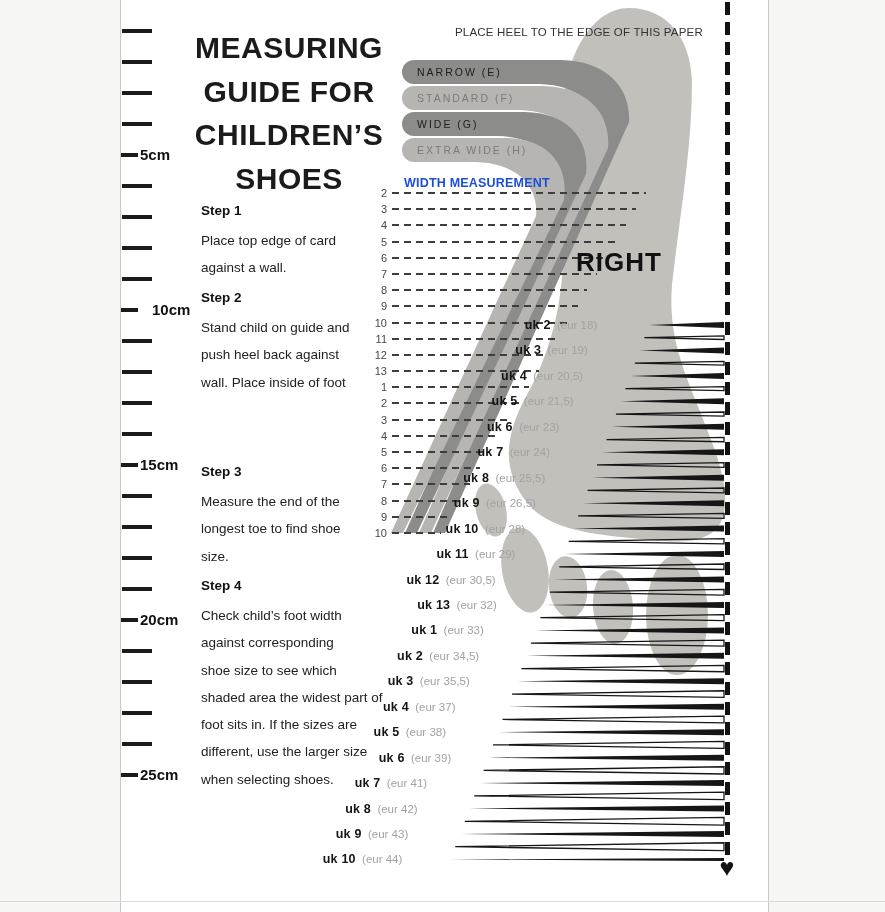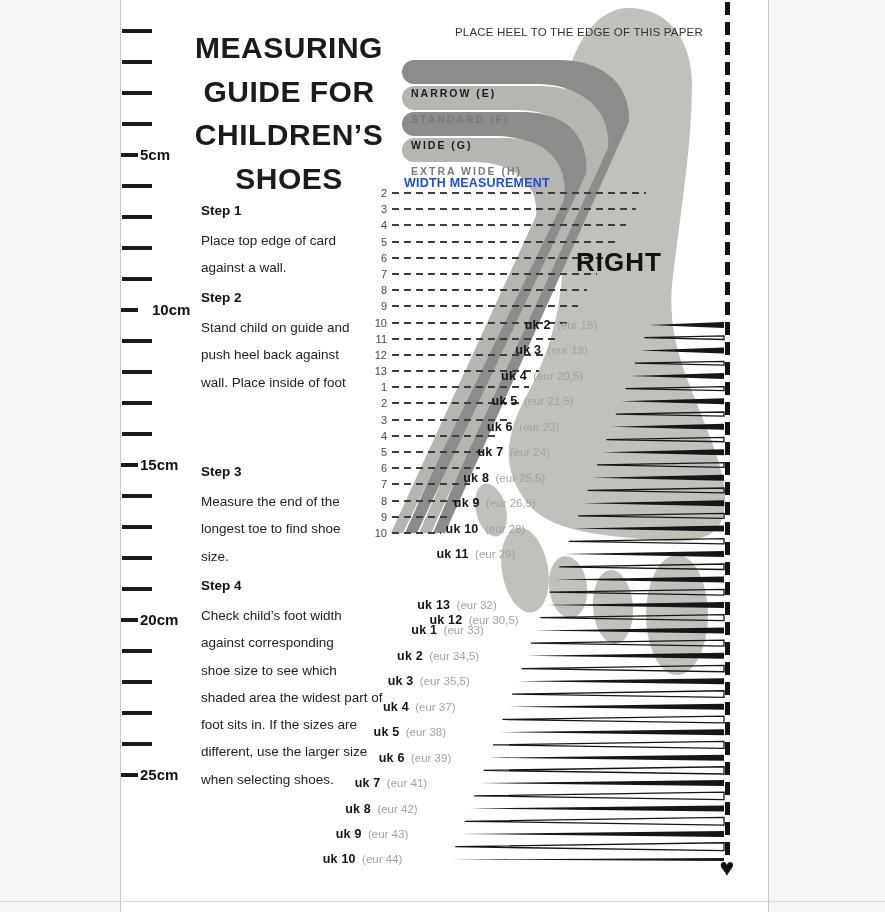--- a/index.html
+++ b/index.html
@@ -27,21 +27,21 @@
   .step .l{font-size:13.5px;line-height:27.3px;white-space:nowrap;}
 
   
   .tick{position:absolute;height:4px;background:#1b1b1b;}
   .tick-label{position:absolute;font-weight:bold;font-size:15px;color:#111;line-height:18px;}
 
   
   .heel-note{position:absolute;left:334px;top:26px;font-size:11.5px;letter-spacing:.2px;color:#333;white-space:nowrap;}
 
   
-  .band-label{position:absolute;left:290px;font-weight:bold;font-size:10.5px;letter-spacing:2px;white-space:nowrap;line-height:13px;margin-top:21px;}
+  .band-label{position:absolute;left:296px;font-weight:normal;font-size:10.5px;letter-spacing:2px;white-space:nowrap;line-height:13px;}
   .band-label.dark{color:#1d1d1d;}
   .band-label.light{color:#7b7a77;}
 
   
   .wm-title{position:absolute;left:283px;top:176px;font-weight:bold;font-size:12.5px;color:#1d4ed8;letter-spacing:.2px;}
   .w-num{position:absolute;width:22px;text-align:right;font-size:11px;color:#474747;line-height:14px;}
   .w-line{position:absolute;height:2px;background:repeating-linear-gradient(90deg,#3d3d3d 0 7px,transparent 7px 12px);}
 
   
   .size-label{position:absolute;width:160px;text-align:center;font-size:12.5px;line-height:16px;white-space:nowrap;color:#141414;}
@@ -271,21 +271,21 @@
         <div class="size-label" style="left: 360px; top: 317px;"><b>uk 2</b><span style="color: rgb(163, 162, 160);">&nbsp; (eur 18)</span></div>
         <div class="size-label" style="left: 350.55px; top: 342.45px;"><b>uk 3</b><span style="color: rgb(163, 162, 160);">&nbsp; (eur 19)</span></div>
         <div class="size-label" style="left: 341.1px; top: 367.9px;"><b>uk 4</b><span style="color: rgb(163, 162, 160);">&nbsp; (eur 20,5)</span></div>
         <div class="size-label" style="left: 331.65px; top: 393.35px;"><b>uk 5</b><span style="color: rgb(163, 162, 160);">&nbsp; (eur 21,5)</span></div>
         <div class="size-label" style="left: 322.2px; top: 418.8px;"><b>uk 6</b><span style="color: rgb(163, 162, 160);">&nbsp; (eur 23)</span></div>
         <div class="size-label" style="left: 312.75px; top: 444.25px;"><b>uk 7</b><span style="color: rgb(163, 162, 160);">&nbsp; (eur 24)</span></div>
         <div class="size-label" style="left: 303.3px; top: 469.7px;"><b>uk 8</b><span style="color: rgb(163, 162, 160);">&nbsp; (eur 25,5)</span></div>
         <div class="size-label" style="left: 293.85px; top: 495.15px;"><b>uk 9</b><span style="color: rgb(163, 162, 160);">&nbsp; (eur 26,5)</span></div>
         <div class="size-label" style="left: 284.4px; top: 520.6px;"><b>uk 10</b><span style="color: rgb(163, 162, 160);">&nbsp; (eur 28)</span></div>
         <div class="size-label" style="left: 274.95px; top: 546.05px;"><b>uk 11</b><span style="color: rgb(163, 162, 160);">&nbsp; (eur 29)</span></div>
-        <div class="size-label" style="left: 273px; top: 571.5px; margin-top: 40px;"><b>uk 12</b><span style="color: rgb(163, 162, 160);">&nbsp; (eur 30,5)</span></div>
+        <div class="size-label" style="left: 250px; top: 571.5px;"><b>uk 12</b><span style="color: rgb(163, 162, 160);">&nbsp; (eur 30,5)</span></div>
         <div class="size-label" style="left: 256.05px; top: 596.95px;"><b>uk 13</b><span style="color: rgb(163, 162, 160);">&nbsp; (eur 32)</span></div>
         <div class="size-label" style="left: 246.6px; top: 622.4px;"><b>uk 1</b><span style="color: rgb(163, 162, 160);">&nbsp; (eur 33)</span></div>
         <div class="size-label" style="left: 237.15px; top: 647.85px;"><b>uk 2</b><span style="color: rgb(163, 162, 160);">&nbsp; (eur 34,5)</span></div>
         <div class="size-label" style="left: 227.7px; top: 673.3px;"><b>uk 3</b><span style="color: rgb(163, 162, 160);">&nbsp; (eur 35,5)</span></div>
         <div class="size-label" style="left: 218.25px; top: 698.75px;"><b>uk 4</b><span style="color: rgb(163, 162, 160);">&nbsp; (eur 37)</span></div>
         <div class="size-label" style="left: 208.8px; top: 724.2px;"><b>uk 5</b><span style="color: rgb(163, 162, 160);">&nbsp; (eur 38)</span></div>
         <div class="size-label" style="left: 214px; top: 749.65px;"><b>uk 6</b><span style="color: rgb(163, 162, 160);">&nbsp; (eur 39)</span></div>
         <div class="size-label" style="left: 189.9px; top: 775.1px;"><b>uk 7</b><span style="color: rgb(163, 162, 160);">&nbsp; (eur 41)</span></div>
         <div class="size-label" style="left: 180.45px; top: 800.55px;"><b>uk 8</b><span style="color: rgb(163, 162, 160);">&nbsp; (eur 42)</span></div>
         <div class="size-label" style="left: 171px; top: 826px;"><b>uk 9</b><span style="color: rgb(163, 162, 160);">&nbsp; (eur 43)</span></div>

